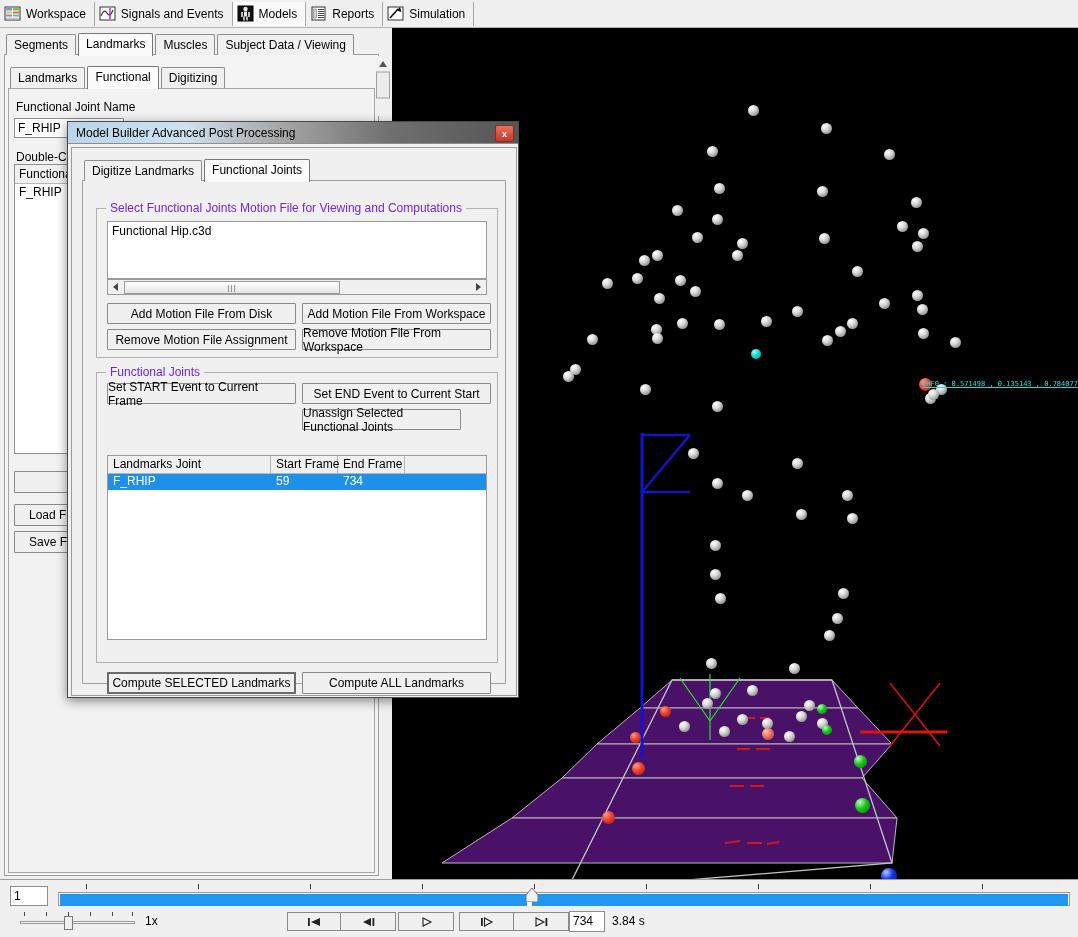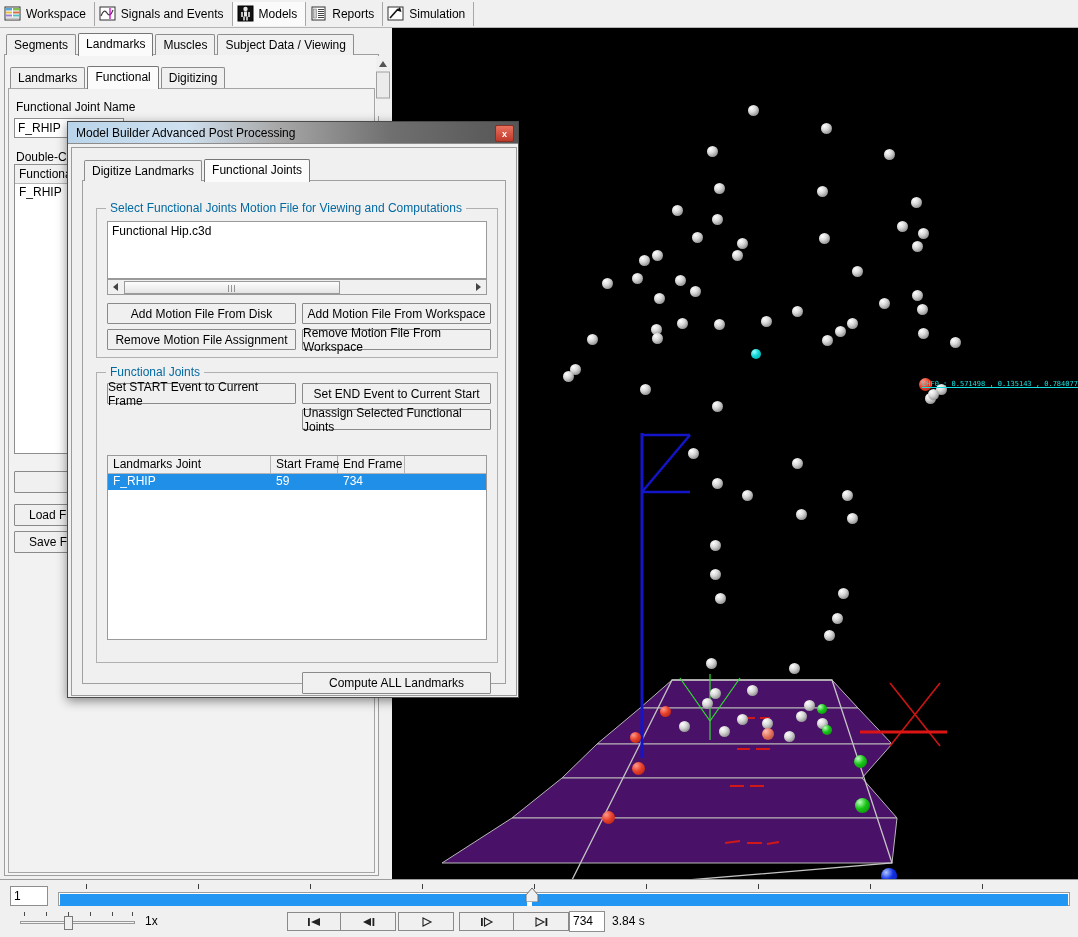--- a/index.html
+++ b/index.html
@@ -176,21 +176,21 @@
   #dlgtabs { position:absolute; left:12px; top:10px; display:flex; align-items:flex-end; }
   #dlgpage {
     position:absolute; left:10px; top:32px; width:424px; height:504px;
     background:#f0f0f0; border:1px solid #a0a0a0; box-sizing:border-box;
   }
   .group {
     position:absolute; border:1px solid #b0b0b0; box-sizing:border-box;
   }
   .grouplabel {
     position:absolute; background:#f0f0f0; font-size:12px;
-    padding:0 4px; color:#0369a1; white-space:nowrap;
+    padding:0 4px; color:#6d28d9; white-space:nowrap;
   }
   #motionlist {
     position:absolute; left:10px; top:12px; width:380px; height:58px;
     background:#fff; border:1px solid #9a9a9a; box-sizing:border-box;
     font-size:12px; padding:2px 4px; color:#000;
   }
   #motionhscroll {
     position:absolute; left:10px; top:70px; width:380px; height:16px;
     background:#f0f0f0; border:1px solid #9a9a9a; box-sizing:border-box;
     display:flex; align-items:center;
@@ -499,38 +499,39 @@
       <div class="btn" style="left:10px; top:94px; width:189px; height:21px;">Add Motion File From Disk</div>
       <div class="btn" style="left:205px; top:94px; width:189px; height:21px;">Add Motion File From Workspace</div>
       <div class="btn" style="left:10px; top:120px; width:189px; height:21px;">Remove Motion File Assignment</div>
       <div class="btn" style="left:205px; top:120px; width:189px; height:21px;">Remove Motion File From Workspace</div>
     </div>
     <div class="grouplabel" style="left:34px; top:53px;">Select Functional Joints Motion File for Viewing and Computations</div>
 
     <div class="group" style="left:24px; top:224px; width:402px; height:291px;">
       <div class="btn" style="left:10px; top:10px; width:189px; height:21px;">Set START Event to Current Frame</div>
       <div class="btn" style="left:205px; top:10px; width:189px; height:21px;">Set END Event to Current Start</div>
-      <div class="btn" style="left:205px; top:36px; width:189px; height:21px;">Unassign Selected Functional Joints</div>
+      <div class="btn" style="left:205px; top:36px; width:159px; height:21px;">Unassign Selected Functional Joints</div>
 
       <div id="jointtable" style="top:82px;">
         <div id="jthead">
           <div style="width:163px;">Landmarks Joint</div>
           <div style="width:67px;">Start Frame</div>
           <div style="width:67px;">End Frame</div>
           <div style="width:81px; border-right:none;"></div>
         </div>
         <div class="jtrow">
           <div style="width:163px;">F_RHIP</div>
           <div style="width:67px;">59</div>
           <div style="width:67px;">734</div>
         </div>
       </div>
     </div>
     <div class="grouplabel" style="left:34px; top:217px;">Functional Joints</div>
 
+    <div class="btn" style="left:35px; top:524px; width:189px; height:22px; border:2px solid #6a6a6a;">Compute SELECTED Landmarks</div>
     <div class="btn" style="left:230px; top:524px; width:189px; height:22px;">Compute ALL Landmarks</div>
   </div>
 </div>
 
 <div id="bottombar">
   <div id="frameinput">1</div>
 
   <div id="timeline">
     <div id="tlticks">
       <div class="tick" style="left:28px;"></div>

